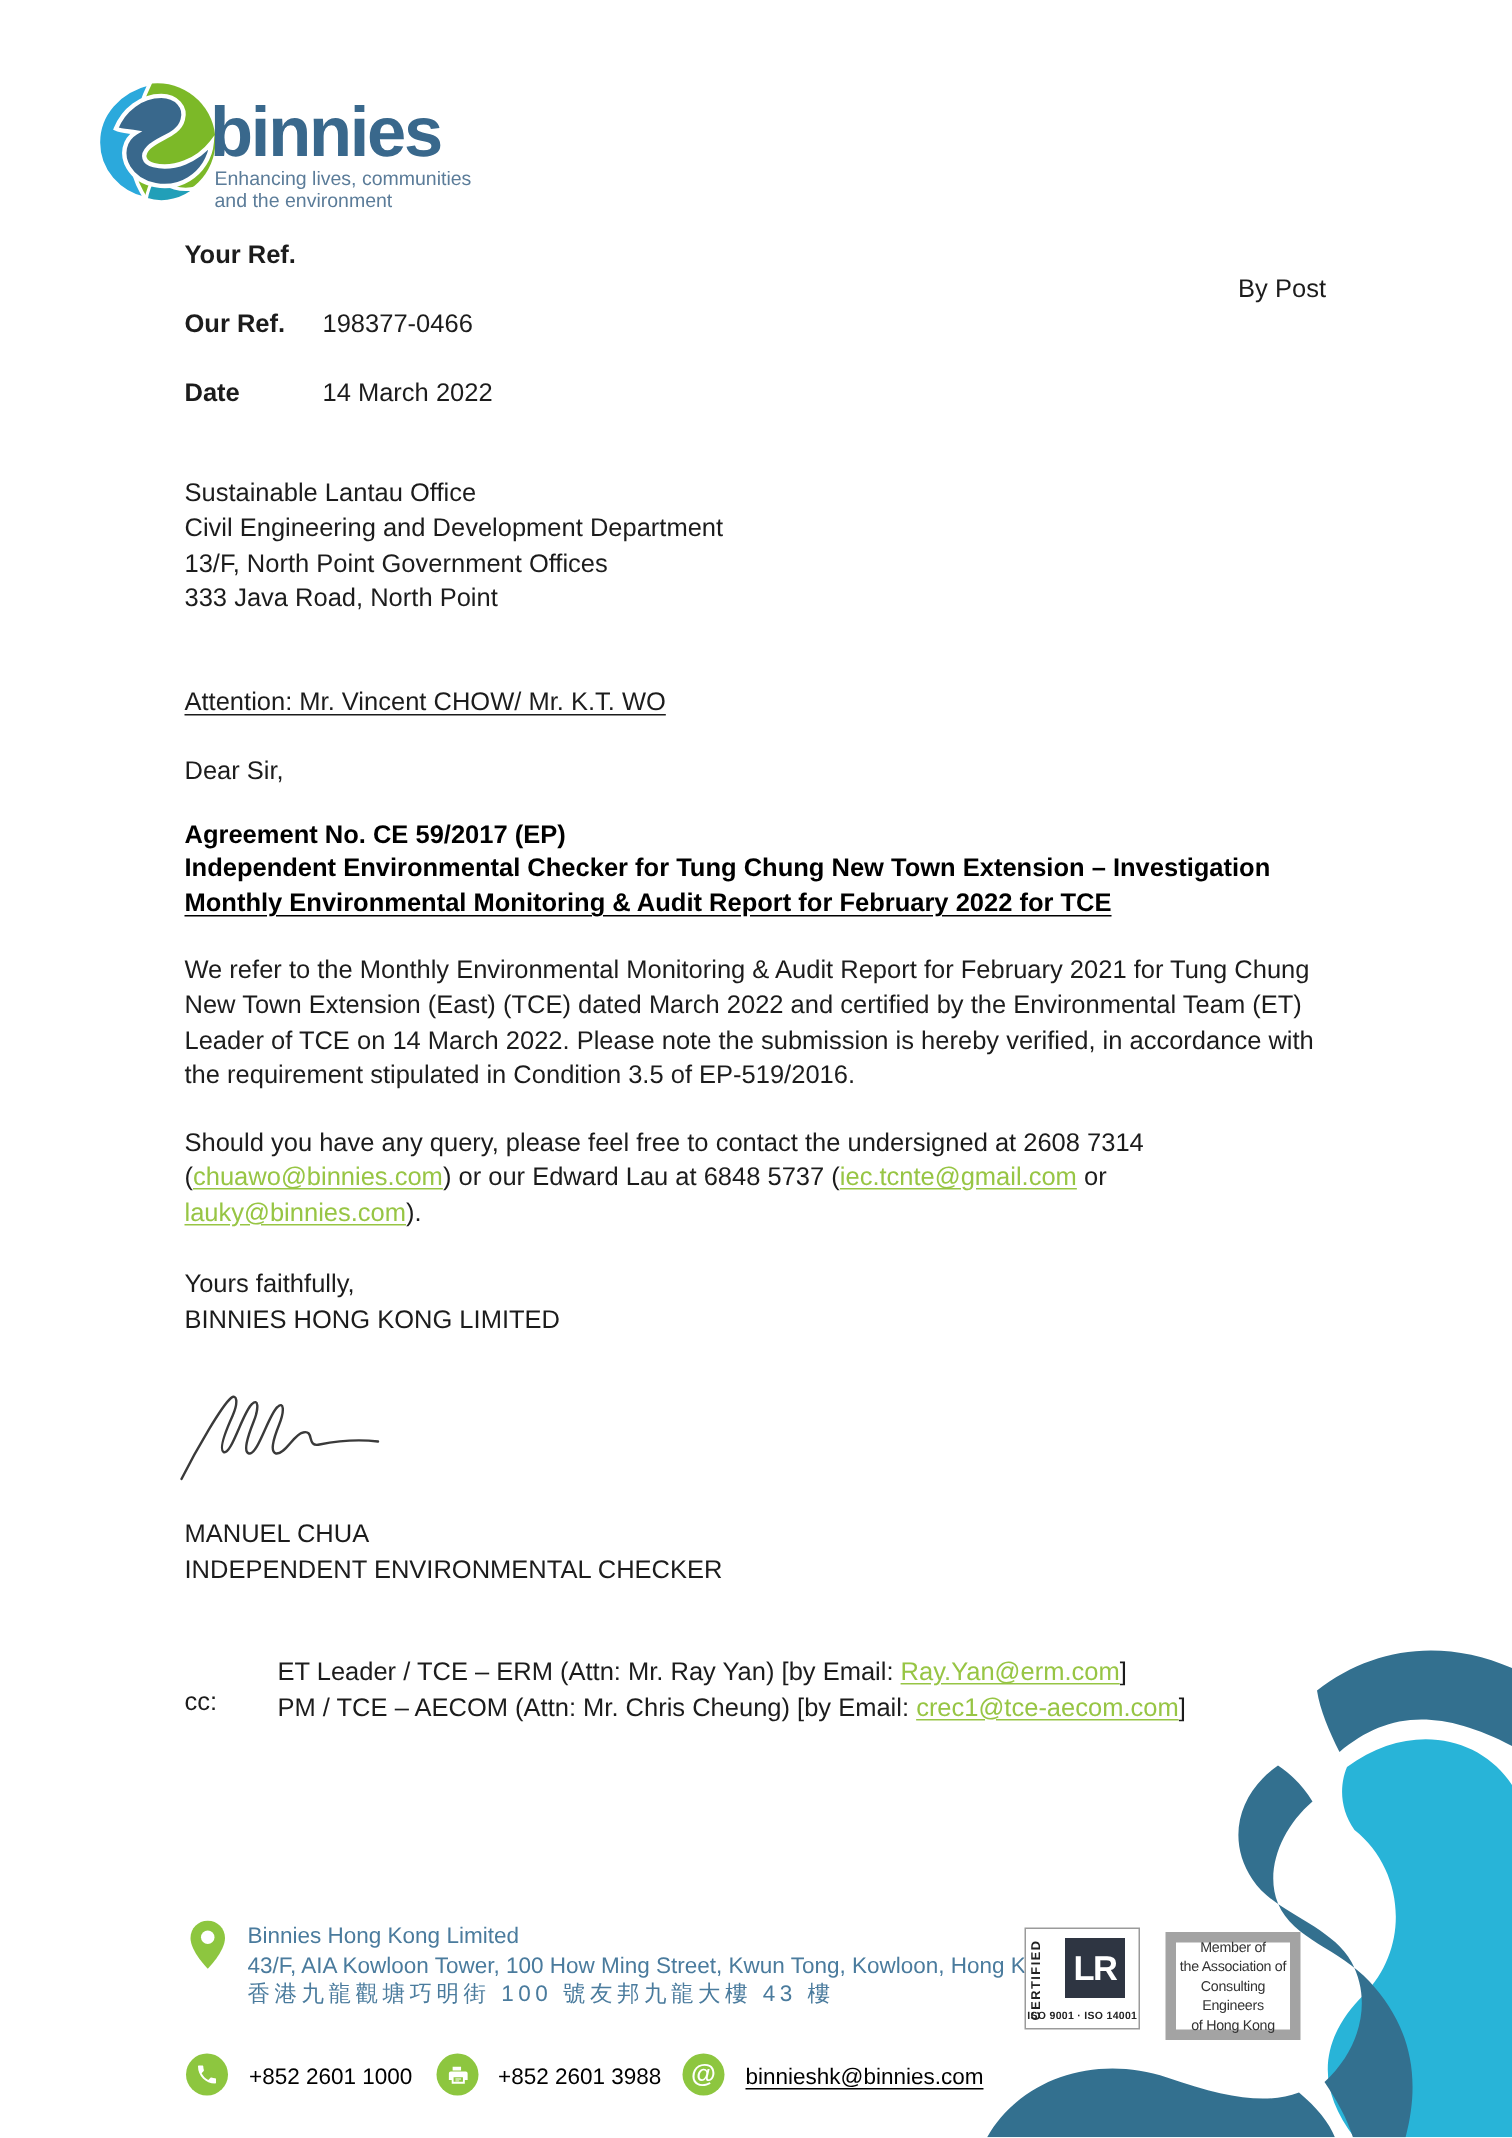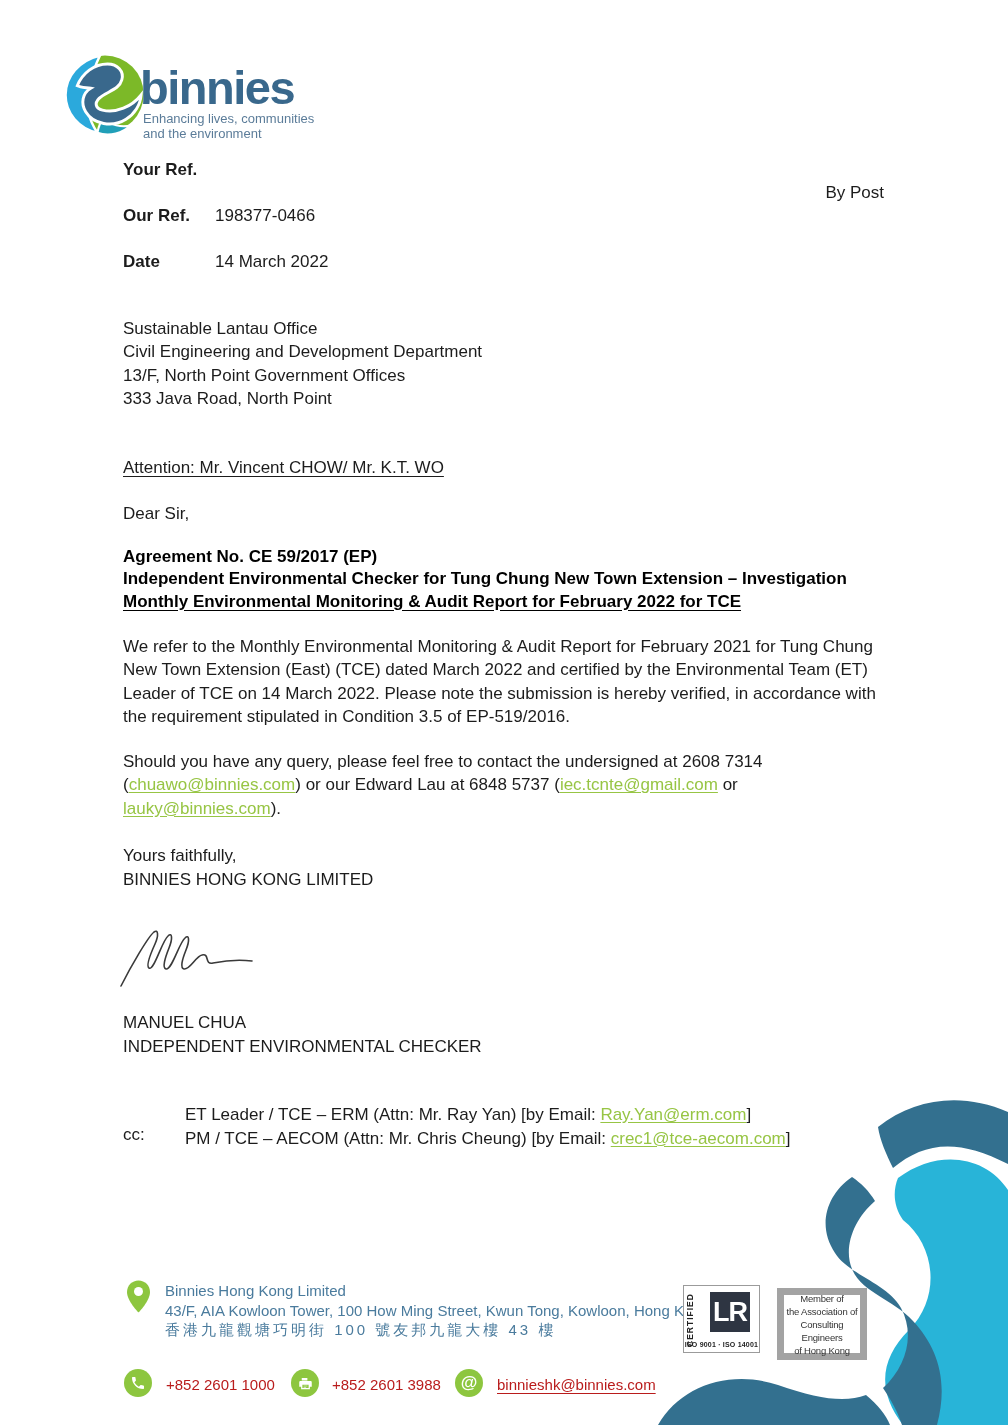--- a/index.html
+++ b/index.html
@@ -37,31 +37,31 @@
   .closing span { display:block; line-height:23.5px; }
   .signer { left:123px; top:1011px; }
   .signer span { display:block; line-height:23.5px; }
 
   .cc-label { left:123px; top:1103px;margin-top:20px; }
   .cc-lines { left:185px; top:1103px; line-height:23.7px; }
 
   
   .f-company { font-size:15px; color:#4A7B9D; line-height:19.5px; }
   .f-zh { letter-spacing:3px; }
-  .contact-text { font-size:15px; color:#b91c1c; }
+  .contact-text { font-size:15px; color:#000000; }
   .icon-circle { width:28px; height:28px; border-radius:50%; background:#8DC63F;
                  display:flex; align-items:center; justify-content:center; }
   .at-glyph { color:#fff; font-size:17px; font-weight:bold; font-family:"Liberation Sans",sans-serif; }
 
   .lr-box { left:683px; top:1285px; width:77px; height:68px; border:1px solid #9b9b9b; background:#fff; z-index:3; }
   .lr-cert { position:absolute; left:-25px; top:29px; transform:rotate(-90deg); transform-origin:center;
              font-size:8.5px; font-weight:bold; letter-spacing:1px; color:#222; width:62px; text-align:center; }
   .lr-mark { position:absolute; left:26px; top:6px; width:40px; height:40px; background:#2E3542;
              display:flex; align-items:center; justify-content:center; }
-  .lr-mark span { color:#fff; font-size:27px; font-weight:bold; letter-spacing:-1px; }
+  .lr-mark span { color:#fff; font-size:23px; font-weight:bold; letter-spacing:-1px; }
   .lr-iso { position:absolute; left:0; bottom:4px; width:100%; text-align:center;
             font-size:7px; font-weight:bold; color:#222; letter-spacing:0.2px; }
 
   .ace-box { left:777px; top:1288px; width:90px; height:72px; border:7px solid #a3a3a3; background:#fff; z-index:3;
              display:flex; flex-direction:column; align-items:center; justify-content:center; }
   .ace-box span { display:block; font-size:9.5px; line-height:13px; color:#333; letter-spacing:-0.2px; text-align:center; }
 
   .swirl { left:640px; top:1050px; z-index:1; }
   .z2 { z-index:2; }
 </style>

